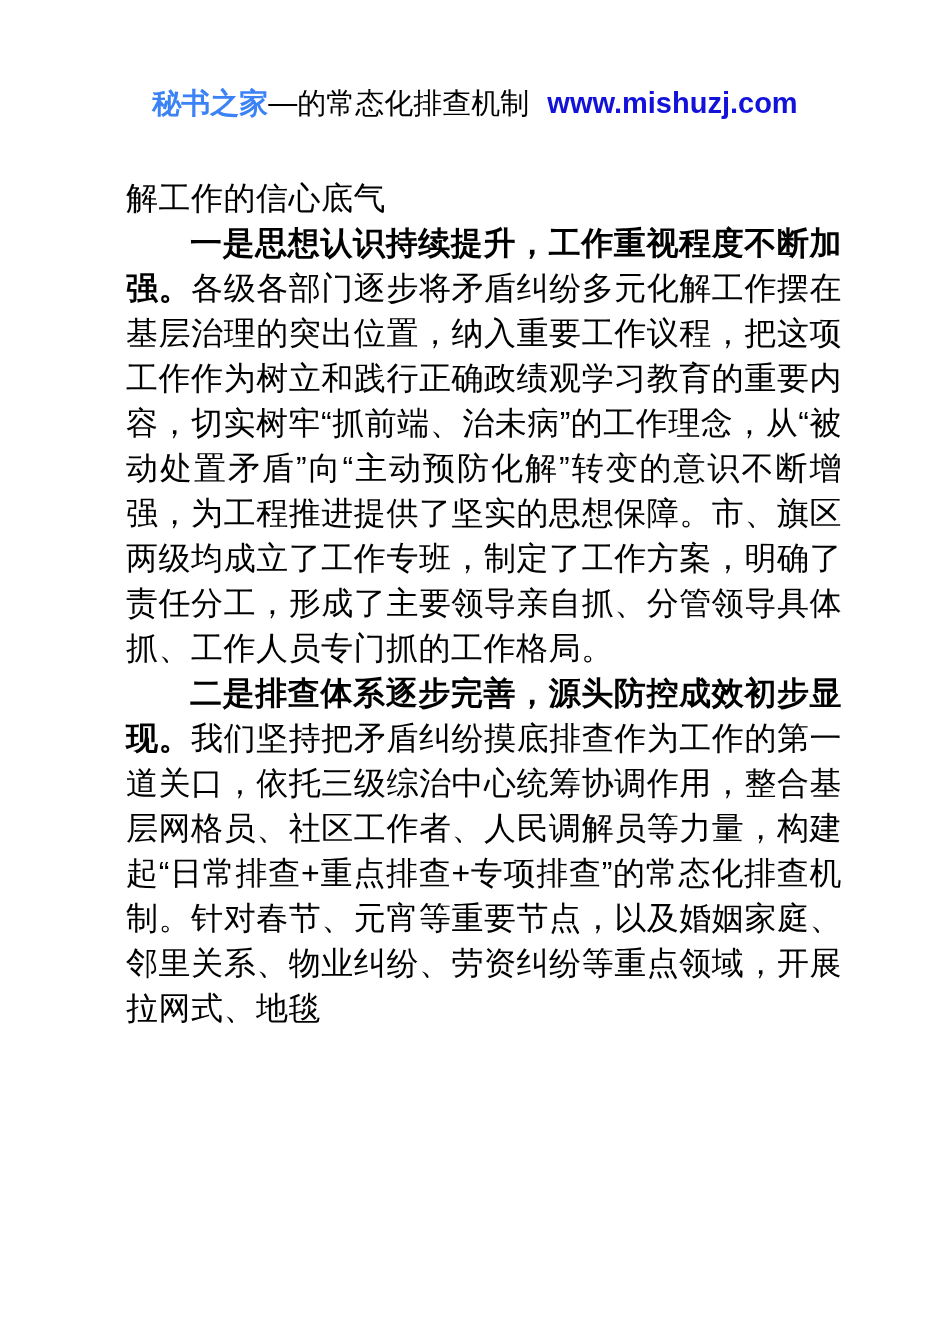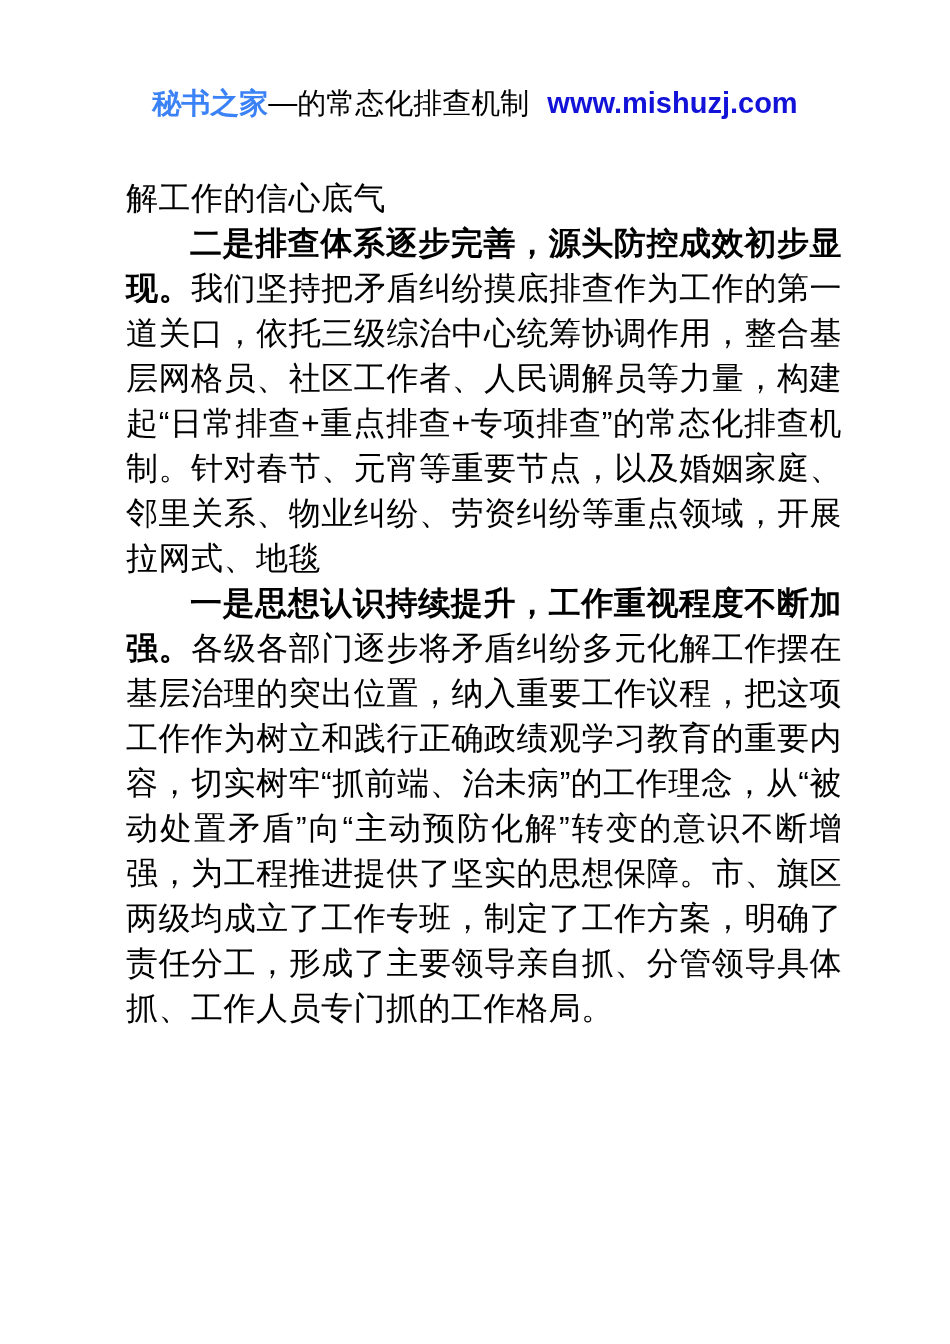--- a/index.html
+++ b/index.html
@@ -61,17 +61,17 @@
 <body>
 
 <div class="page">
 
   <div class="header">
     <span class="site-name" style="color: #3b82f6; margin-top: 20px;">秘书之家</span><span class="tagline" style="color: rgb(0, 0, 0);">—的常态化排查机制</span><span class="header-url" style="color: rgb(18, 18, 216);">www.mishuzj.com</span>
   </div>
 
   <div class="doc">
       <p class="para"><span class="seg">解工作的信心底气</span></p>
+      <p class="para indent"><span class="seg bold">一是思想认识持续提升，工作重视程度不断加强。</span><span class="seg">各级各部门逐步将矛盾纠纷多元化解工作摆在基层治理的突出位置，纳入重要工作议程，把这项工作作为树立和践行正确政绩观学习教育的重要内容，切实树牢“抓前端、治未病”的工作理念，从“被动处置矛盾”向“主动预防化解”转变的意识不断增强，为工程推进提供了坚实的思想保障。市、旗区两级均成立了工作专班，制定了工作方案，明确了责任分工，形成了主要领导亲自抓、分管领导具体抓、工作人员专门抓的工作格局。</span></p>
       <p class="para indent"><span class="seg bold">二是排查体系逐步完善，源头防控成效初步显现。</span><span class="seg">我们坚持把矛盾纠纷摸底排查作为工作的第一道关口，依托三级综治中心统筹协调作用，整合基层网格员、社区工作者、人民调解员等力量，构建起“日常排查+重点排查+专项排查”的常态化排查机制。针对春节、元宵等重要节点，以及婚姻家庭、邻里关系、物业纠纷、劳资纠纷等重点领域，开展拉网式、地毯</span></p>
-      <p class="para indent"><span class="seg bold">一是思想认识持续提升，工作重视程度不断加强。</span><span class="seg">各级各部门逐步将矛盾纠纷多元化解工作摆在基层治理的突出位置，纳入重要工作议程，把这项工作作为树立和践行正确政绩观学习教育的重要内容，切实树牢“抓前端、治未病”的工作理念，从“被动处置矛盾”向“主动预防化解”转变的意识不断增强，为工程推进提供了坚实的思想保障。市、旗区两级均成立了工作专班，制定了工作方案，明确了责任分工，形成了主要领导亲自抓、分管领导具体抓、工作人员专门抓的工作格局。</span></p>
     </div>
 
 </div>
 
 </body></html>

